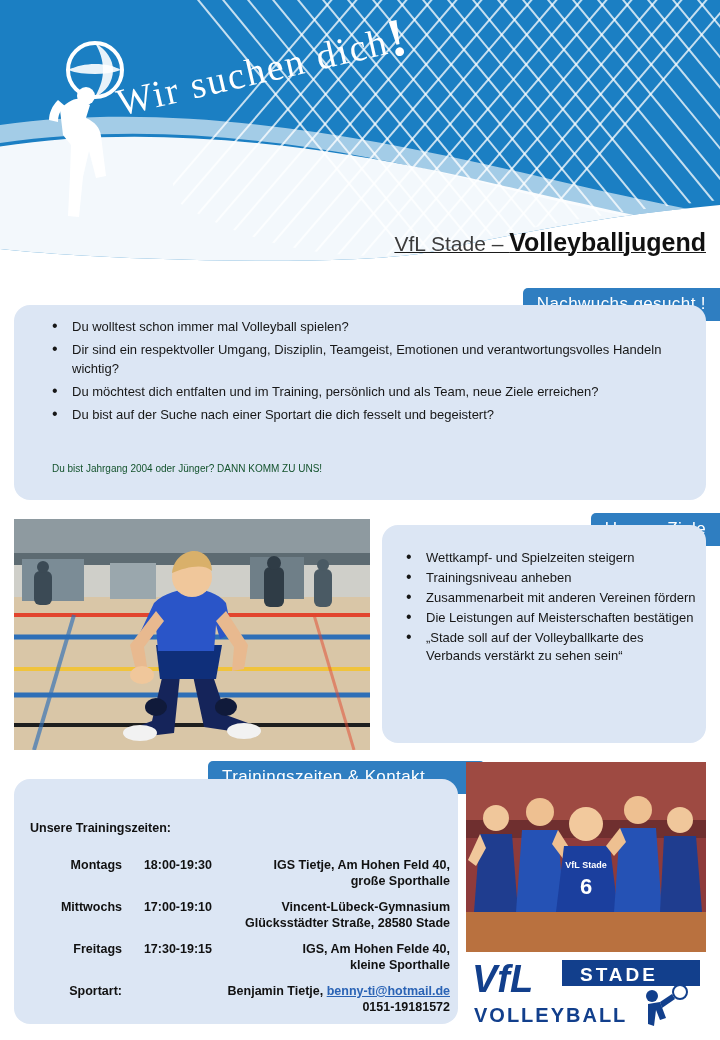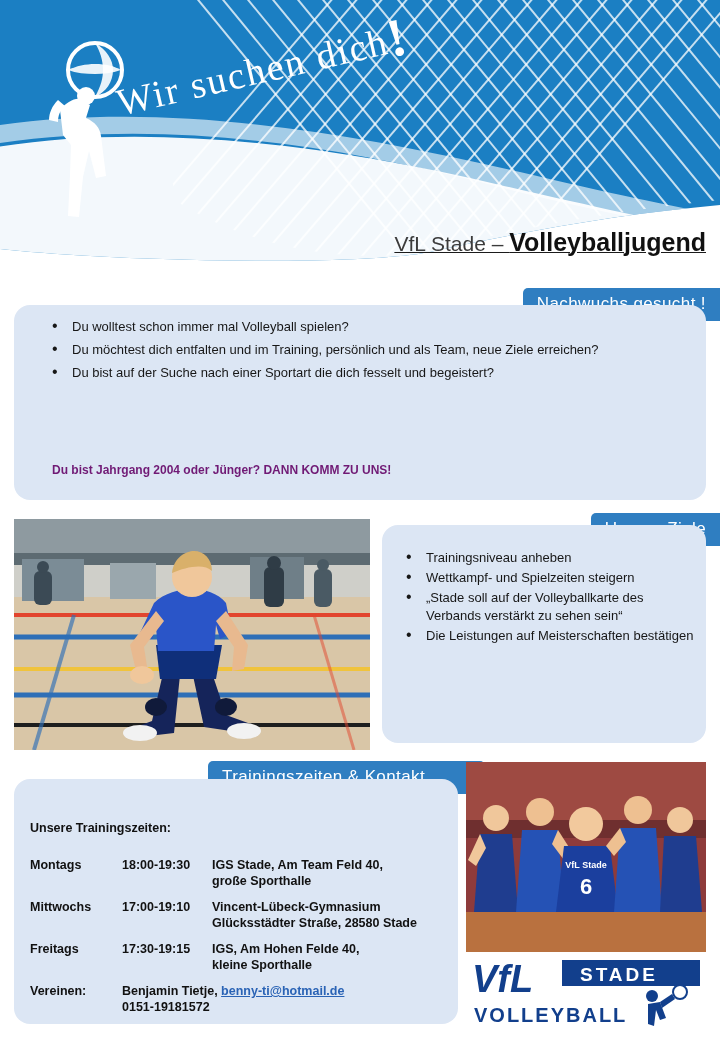--- a/index.html
+++ b/index.html
@@ -140,23 +140,23 @@
   #intro-list {
     position: absolute;
     left: 28px;
     top: 12px;
     width: 640px;
   }
   #intro-cta {
     position: absolute;
     left: 38px;
     top: 158px;
-    font-size: 12px;
-    font-weight: bold;
-    color: #701a75;
+    font-size: 10px;
+    font-weight: normal;
+    color: #14532d;
   }
 
   
   #photo-training {
     position: absolute;
     left: 14px;
     top: 519px;
     width: 356px;
     height: 231px;
     overflow: hidden;
@@ -181,20 +181,21 @@
     line-height: 18px;
     margin-bottom: 2px;
   }
 
   
   #panel-kontakt {
     left: 14px;
     top: 779px;
     width: 444px;
     height: 245px;
+    text-align: right;
   }
   .kontakt-head {
     position: absolute;
     left: 16px;
     top: 42px;
     font-size: 12.5px;
     font-weight: bold;
     color: #111111;
   }
   .sched {
@@ -323,20 +324,21 @@
 
   <div class="title-row">
     <span class="title-light">VfL Stade – </span><span class="title-bold">Volleyballjugend</span>
   </div>
 
   <div class="tab" id="tab-nachwuchs">Nachwuchs gesucht !</div>
 
   <div class="panel" id="panel-intro">
     <ul class="bullets" id="intro-list">
       <li>Du wolltest schon immer mal Volleyball spielen?</li>
+      <li>Dir sind ein respektvoller Umgang, Disziplin, Teamgeist, Emotionen und verantwortungsvolles Handeln wichtig?</li>
       <li>Du möchtest dich entfalten und im Training, persönlich und als Team, neue Ziele erreichen?</li>
       <li>Du bist auf der Suche nach einer Sportart die dich fesselt und begeistert?</li>
     </ul>
     <div id="intro-cta">Du bist Jahrgang 2004 oder Jünger? DANN KOMM ZU UNS!</div>
   </div>
 
   <div id="photo-training">
     <svg width="356" height="231" viewBox="0 0 356 231">
 
       <rect x="0" y="0" width="356" height="231" fill="#d9c6a7"></rect>
@@ -389,59 +391,60 @@
         <ellipse cx="126" cy="214" rx="17" ry="8" fill="#f2f2f2"></ellipse>
         <ellipse cx="230" cy="212" rx="17" ry="8" fill="#f2f2f2"></ellipse>
       </g>
     </svg>
   </div>
 
   <div class="tab" id="tab-ziele">Unsere  Ziele</div>
 
   <div class="panel" id="panel-ziele">
     <ul class="bullets" id="ziele-list">
+      <li>Wettkampf- und Spielzeiten steigern</li>
       <li>Trainingsniveau anheben</li>
-      <li>Wettkampf- und Spielzeiten steigern</li>
+      <li>Zusammenarbeit mit anderen Vereinen fördern</li>
+      <li>Die Leistungen auf Meisterschaften bestätigen</li>
       <li>„Stade soll auf der Volleyballkarte des Verbands verstärkt zu sehen sein“</li>
-      <li>Die Leistungen auf Meisterschaften bestätigen</li>
     </ul>
   </div>
 
   <div class="tab" id="tab-kontakt">Trainingszeiten &amp; Kontakt</div>
 
   <div class="panel" id="panel-kontakt">
     <div class="kontakt-head">Unsere Trainingszeiten:</div>
     <table class="sched">
       <tbody>
         <tr>
           <td class="day">Montags</td>
           <td class="time">18:00-19:30</td>
           <td>
-            <span>IGS Stade, Am Team Feld 40,</span><br>
+            <span>IGS Tietje, Am Hohen Feld 40,</span><br>
             <span>große Sporthalle</span>
           </td>
         </tr>
         <tr>
           <td class="day">Mittwochs</td>
           <td class="time">17:00-19:10</td>
           <td>
             <span>Vincent-Lübeck-Gymnasium</span><br>
             <span>Glücksstädter Straße, 28580 Stade</span>
           </td>
         </tr>
         <tr>
           <td class="day">Freitags</td>
           <td class="time">17:30-19:15</td>
           <td>
             <span>IGS, Am Hohen Felde 40,</span><br>
             <span>kleine Sporthalle</span>
           </td>
         </tr>
         <tr>
-          <td class="day">Vereinen:</td>
+          <td class="day">Sportart:</td>
           <td colspan="2">
             <span>Benjamin Tietje, </span><a class="mail-link" href="#">benny-ti@hotmail.de</a><br>
             <span>0151-19181572</span>
           </td>
         </tr>
       </tbody>
     </table>
   </div>
 
   <div id="photo-team">

